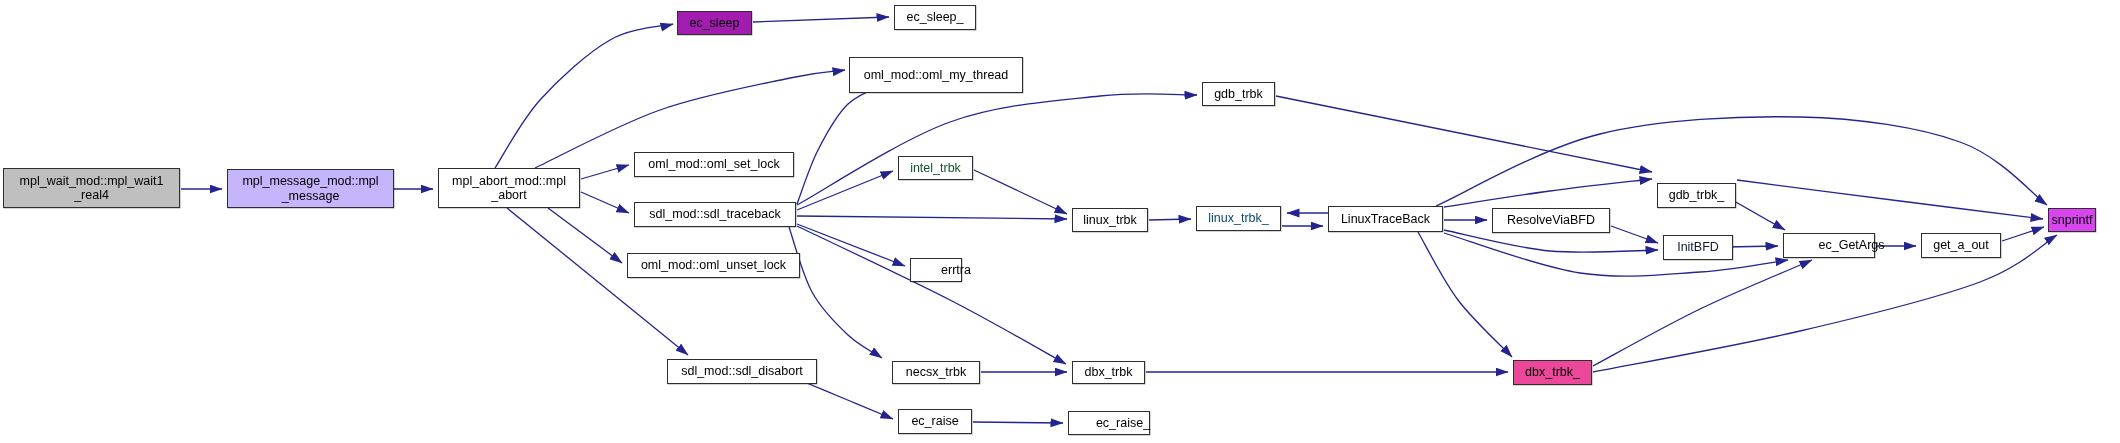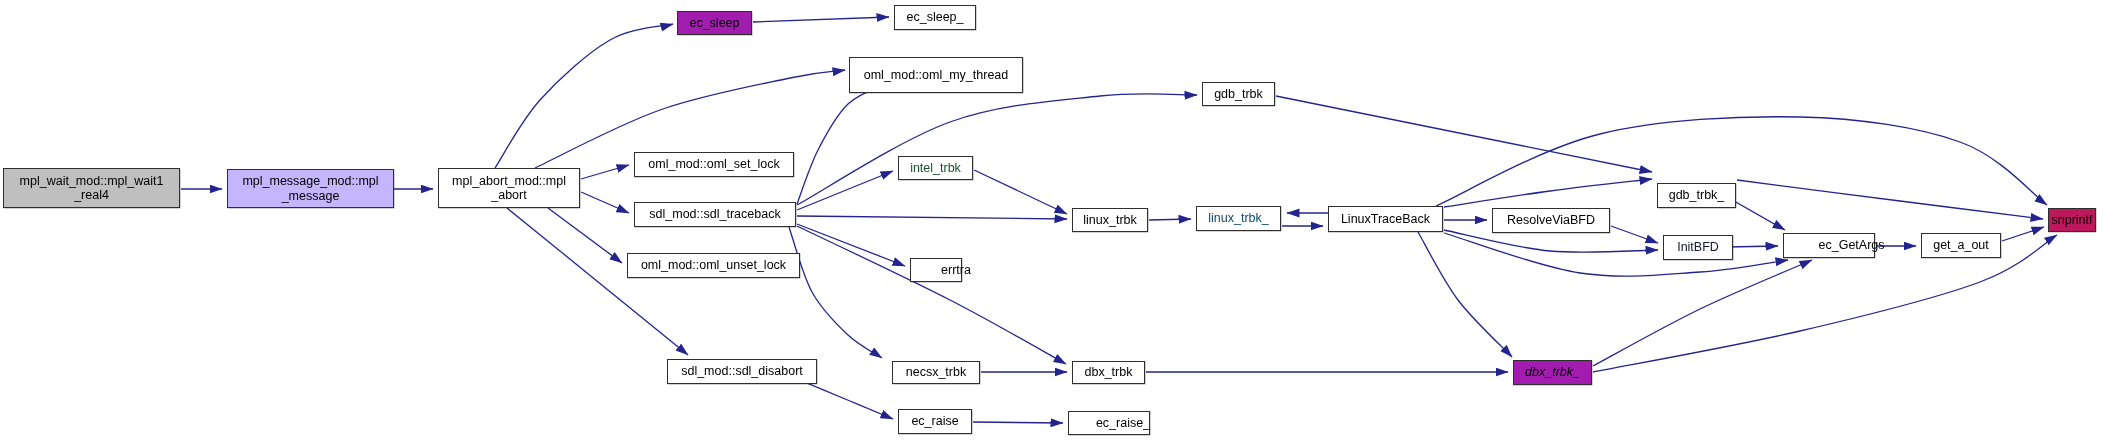--- a/index.html
+++ b/index.html
@@ -156,20 +156,20 @@
       </div>
       <div class="node" style="left: 1663px; top: 235px; width: 70px; height: 25px; background: rgb(255, 255, 255); border-color: rgb(46, 46, 46); color: #0f172a;">
         <span>InitBFD</span>
       </div>
       <div class="node" style="left: 1783px; top: 233px; width: 92px; height: 25px; background: rgb(255, 255, 255); border-color: rgb(46, 46, 46); color: rgb(0, 0, 0); padding-left: 45px;">
         <span>ec_GetArgs</span>
       </div>
       <div class="node" style="left: 1921px; top: 233px; width: 80px; height: 25px; background: rgb(255, 255, 255); border-color: rgb(46, 46, 46); color: rgb(0, 0, 0);">
         <span>get_a_out</span>
       </div>
-      <div class="node" style="left: 2048px; top: 208px; width: 48px; height: 24px; background: #be185d; border-color: rgb(46, 46, 46); color: rgb(0, 0, 0);">
+      <div class="node" style="left: 2048px; top: 208px; width: 48px; height: 24px; background: #d946ef; border-color: rgb(46, 46, 46); color: rgb(0, 0, 0);">
         <span>snprintf</span>
       </div>
-      <div class="node" style="left: 1513px; top: 360px; width: 79px; height: 25px; background: #a21caf; border-color: rgb(46, 46, 46); color: rgb(0, 0, 0); font-style: italic;">
+      <div class="node" style="left: 1513px; top: 360px; width: 79px; height: 25px; background: #ec4899; border-color: rgb(46, 46, 46); color: rgb(0, 0, 0);">
         <span>dbx_trbk_</span>
       </div>
     </div>
 </div>
 
 </body></html>

